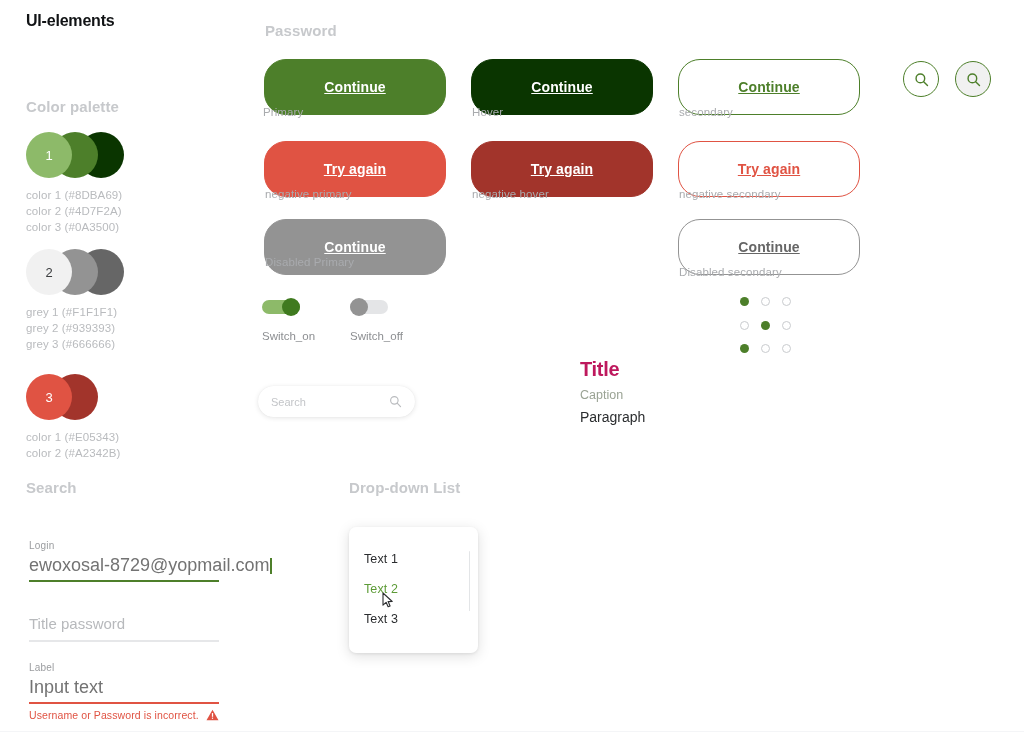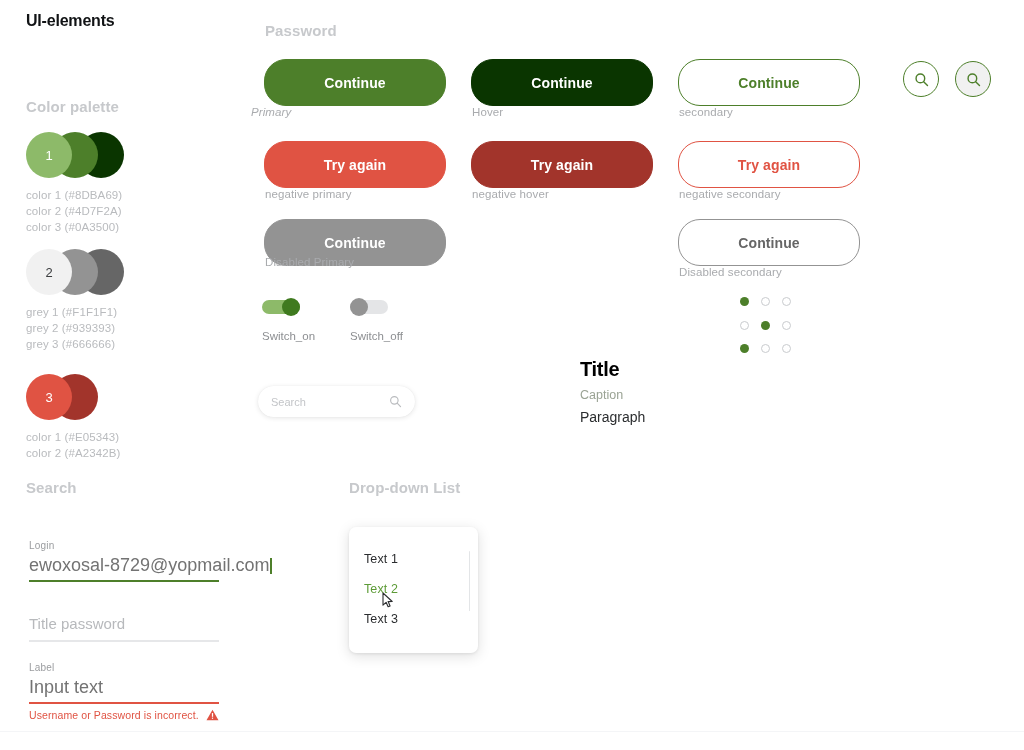--- a/index.html
+++ b/index.html
@@ -69,24 +69,24 @@
     margin-top:5px;
   }
   .err-text { font-size:10.5px; color:#e05343; letter-spacing:0.1px; }
   .warn-ico { width:13px; height:12px; }
 
   
   .sec-buttons { position:absolute; left:265px; top:22px; }
 
   .btn {
     position:absolute;
-    height:47px; border-radius:22px;
+    height:56px; border-radius:22px;
     display:flex; align-items:center; justify-content:center;
     font-size:14px; font-weight:bold; letter-spacing:0.1px;
-    border:1.5px solid transparent; cursor:pointer; user-select:none;
+    border:1.5px solid transparent; cursor:pointer; user-select:none;text-decoration:underline;
   }
   .btn-w { width:182px; }
   .btn-cap {
     position:absolute; font-size:11.5px; color:#a9abae; letter-spacing:0.1px;
   }
 
   .icon-btn {
     position:absolute; width:36px; height:36px; border-radius:50%;
     border:1.5px solid #4d7f2a; background:#fff;
     display:flex; align-items:center; justify-content:center; cursor:pointer;
@@ -113,21 +113,21 @@
   .searchbox .sv { flex:1; font-size:11px; color:#c3c5c8; }
 
   
   .dots { position:absolute; display:flex; gap:12px; align-items:center; }
   .dot { width:9px; height:9px; border-radius:50%; }
   .dot.on  { background:#4d7f2a; }
   .dot.off { background:#fff; border:1px solid #c9cbce; }
 
   
   .typo { position:absolute; left:580px; top:358px; }
-  .typo .t-title { font-size:20px; font-weight:bold; color:#000000; letter-spacing:-0.3px; }
+  .typo .t-title { font-size:20px; font-weight:bold; color:#be185d; letter-spacing:-0.3px; }
   .typo .t-caption { font-size:12.5px; color:#9aa394; margin-top:7px; }
   .typo .t-para { font-size:14px; color:#2b2d2f; margin-top:7px; }
 
   
   .sec-dd { position:absolute; left:349px; top:479px; }
   .dd-panel {
     position:absolute; left:349px; top:527px;
     width:129px; height:126px; background:#fff; border-radius:7px;
     box-shadow:0 3px 14px rgba(0,0,0,0.13), 0 1px 3px rgba(0,0,0,0.08);
   }
@@ -220,21 +220,21 @@
         <path d="M8 0.6 L15.4 13.4 L0.6 13.4 Z" fill="#e05343"></path>
         <rect x="7.25" y="4.6" width="1.5" height="4.6" fill="#fff"></rect>
         <rect x="7.25" y="10.2" width="1.5" height="1.5" fill="#fff"></rect>
       </svg>
     </div>
   </div>
 
   <div class="section-head sec-buttons">Password</div>
 
   <div class="btn btn-w" id="b00" style="left: 264px; top: 59px; background: rgb(77, 127, 42); color: rgb(255, 255, 255); border-color: rgb(77, 127, 42);">Continue</div>
-  <div class="btn-cap" style="left:251px; top:106px;font-style:italic;">Primary</div>
+  <div class="btn-cap" style="left:263px; top:106px;">Primary</div>
 
   <div class="btn btn-w" id="b01" style="left: 471px; top: 59px; background: rgb(10, 53, 0); color: rgb(255, 255, 255); border-color: rgb(10, 53, 0);">Continue</div>
   <div class="btn-cap" style="left:472px; top:106px;">Hover</div>
 
   <div class="btn btn-w" id="b02" style="left: 678px; top: 59px; background: rgb(255, 255, 255); color: rgb(77, 127, 42); border-color: rgb(77, 127, 42);">Continue</div>
   <div class="btn-cap" style="left:679px; top:106px;">secondary</div>
 
   <div class="btn btn-w" id="b10" style="left: 264px; top: 141px; background: rgb(224, 83, 67); color: rgb(255, 255, 255); border-color: rgb(224, 83, 67);">Try again</div>
   <div class="btn-cap" style="left:265px; top:188px;">negative primary</div>
 

